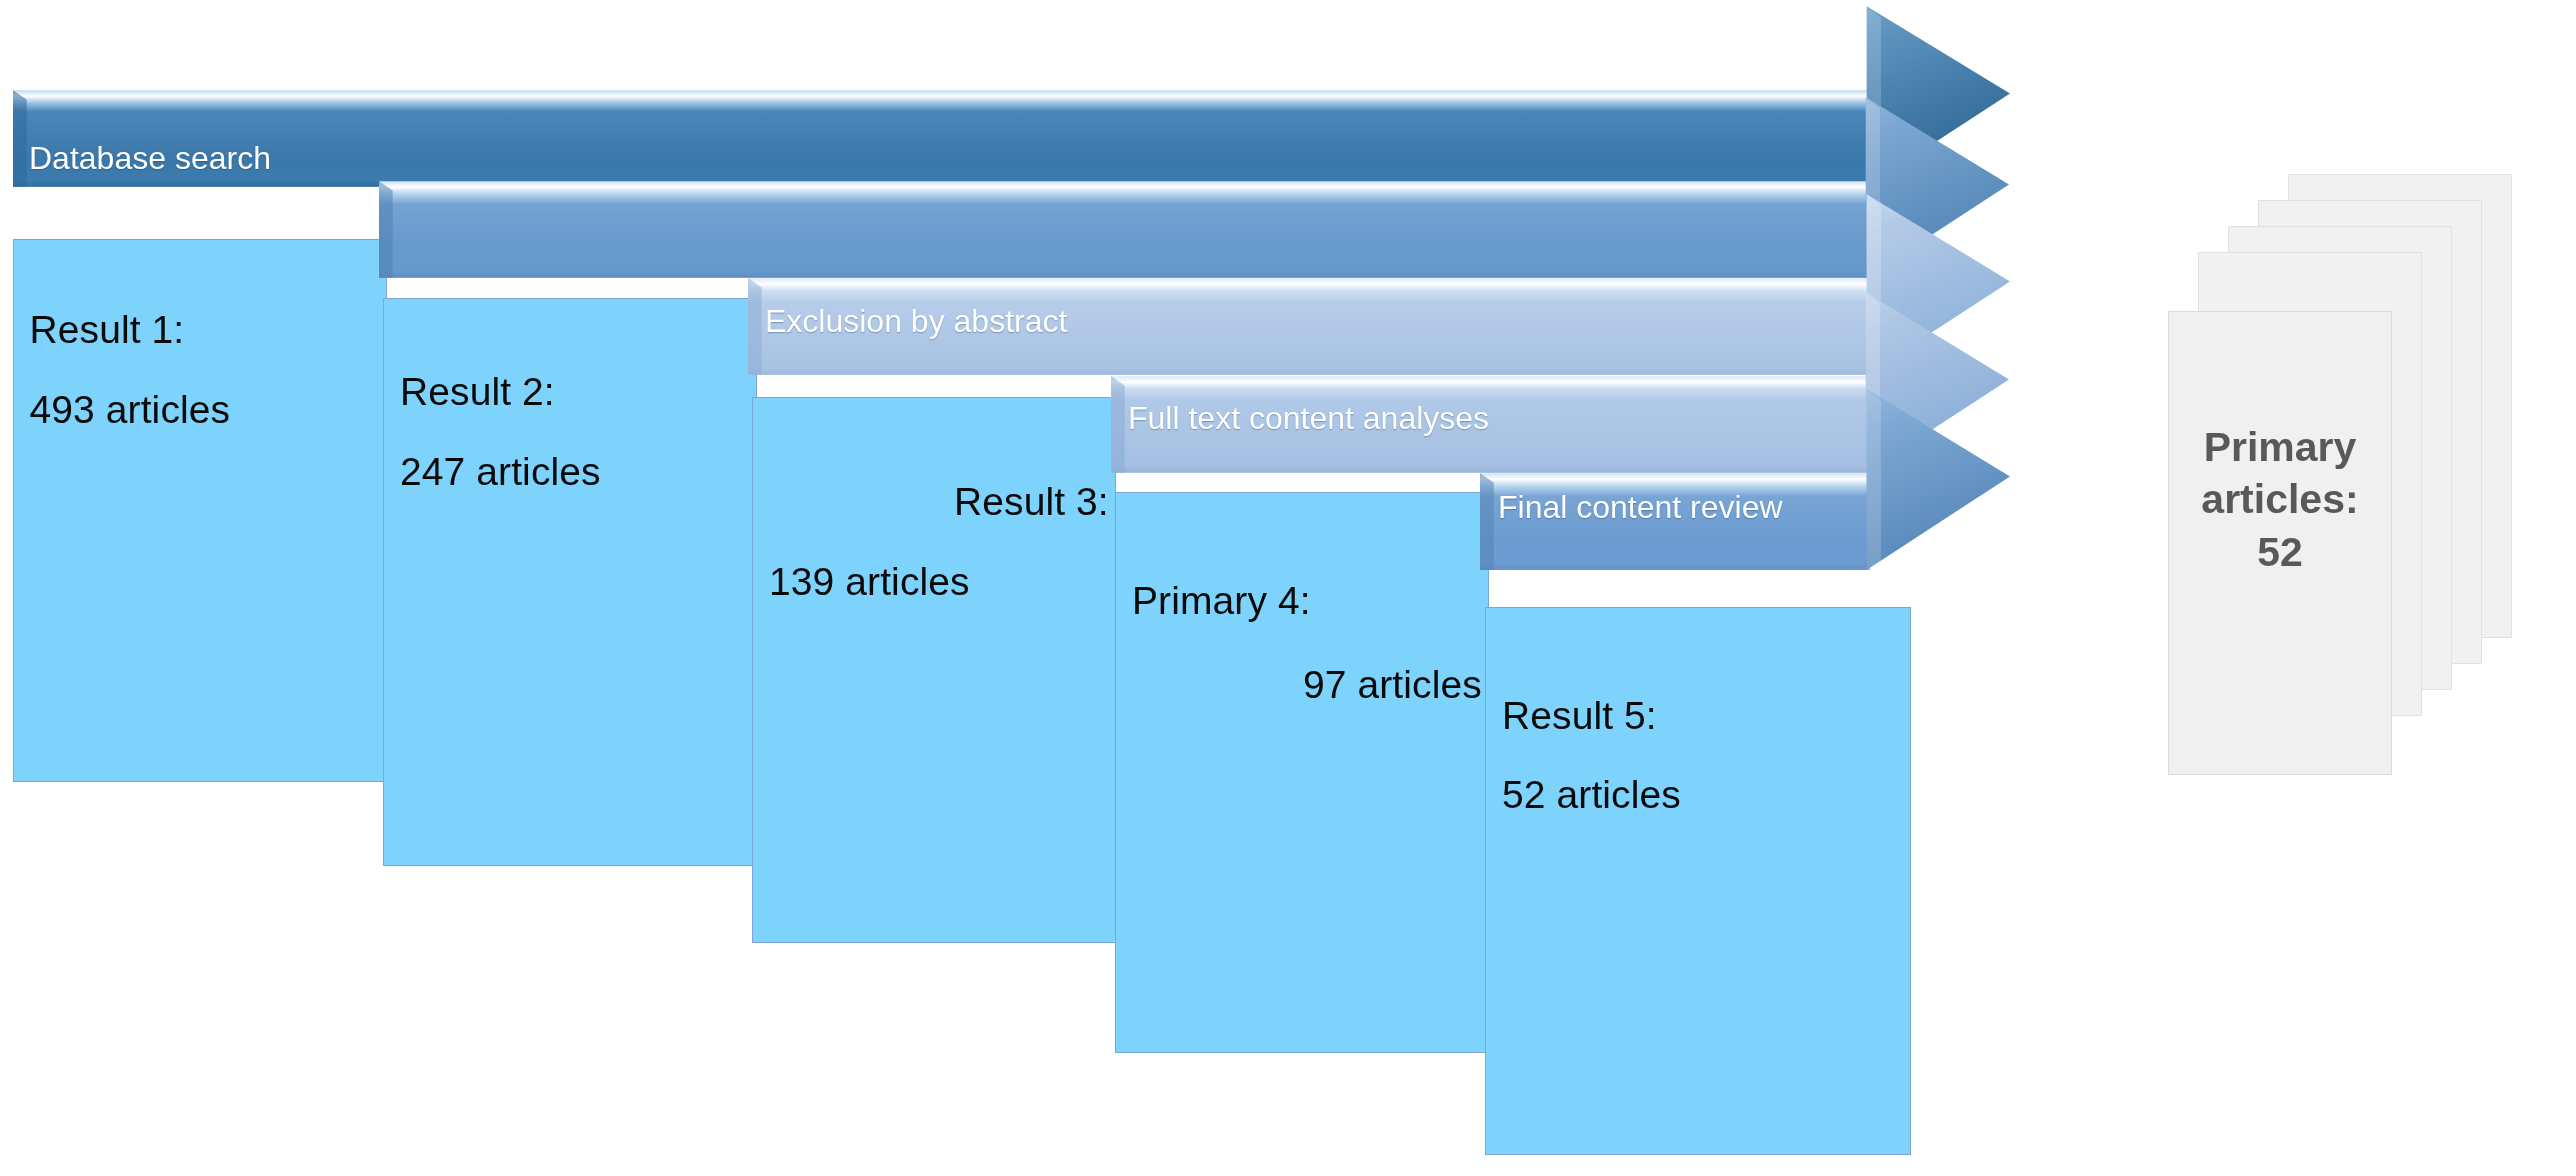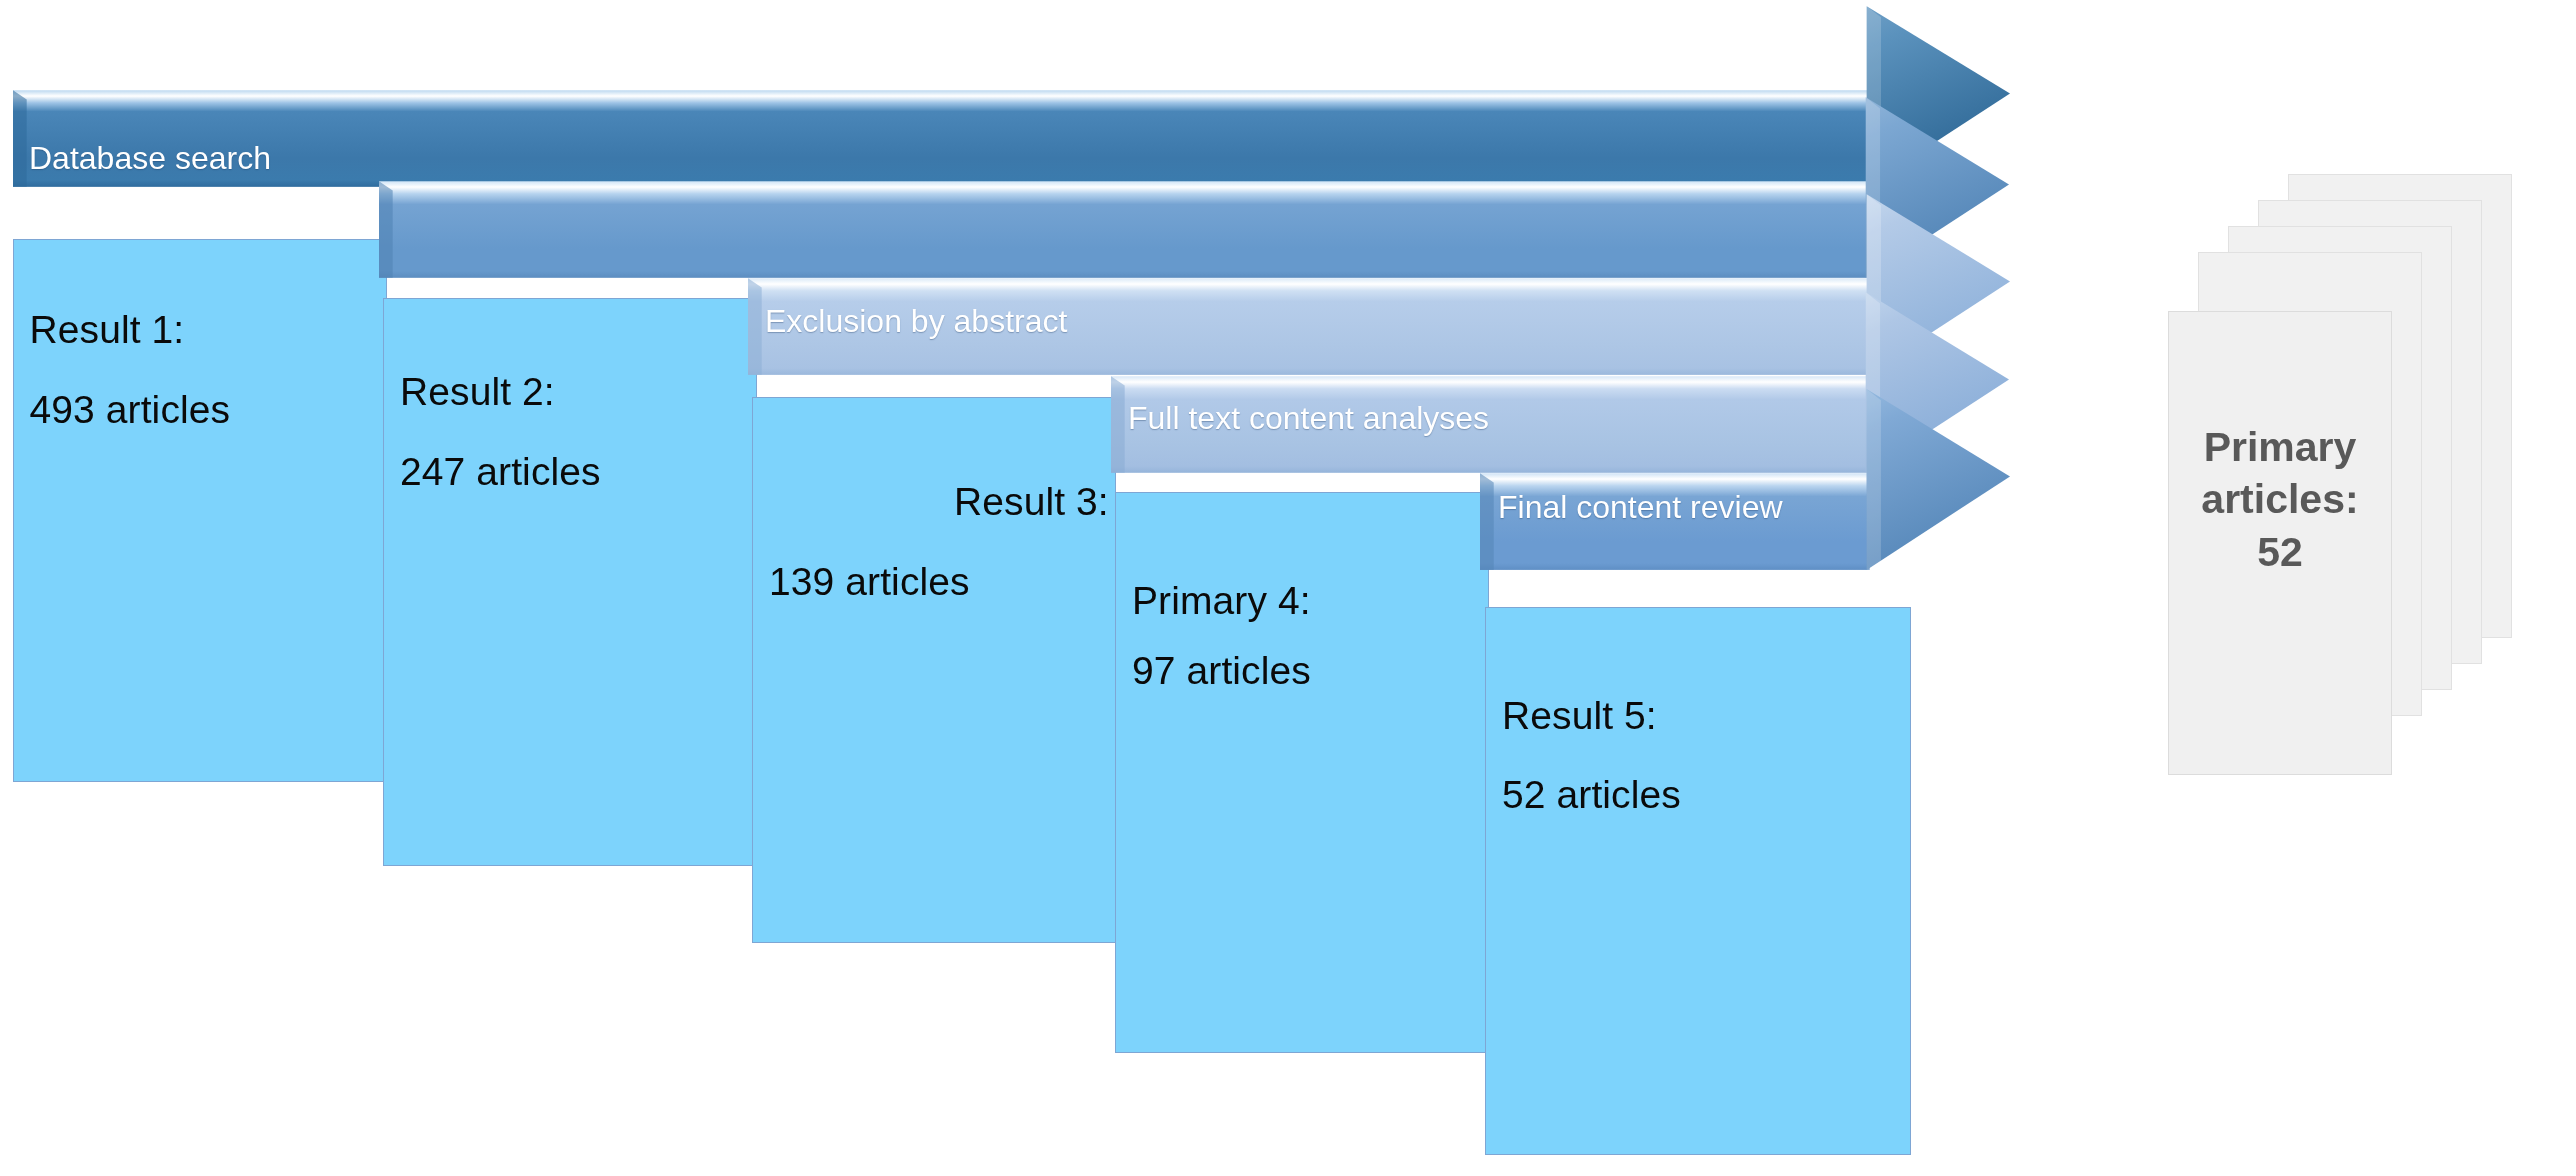--- a/index.html
+++ b/index.html
@@ -100,21 +100,21 @@
     <div class="rb-text" style="top:145px;">247 articles</div>
   </div>
 
   <div class="result-box" style="left:752px; top:397px; width:364px; height:546px;">
     <div class="rb-text" style="top:76px;text-align:right;">Result 3:</div>
     <div class="rb-text" style="top:156px;">139 articles</div>
   </div>
 
   <div class="result-box" style="left:1115px; top:492px; width:374px; height:561px;">
     <div class="rb-text" style="top:80px;">Primary 4:</div>
-    <div class="rb-text" style="top:150px;">97 articles</div>
+    <div class="rb-text" style="top:164px;text-align:right;">97 articles</div>
   </div>
 
   <div class="result-box" style="left:1485px; top:607px; width:426px; height:548px;">
     <div class="rb-text" style="top:80px;">Result 5:</div>
     <div class="rb-text" style="top:159px;">52 articles</div>
   </div>
 
   <div class="arrow" style="left:12.5px; top:6.2px; width:1997px; height:181px;">
     <svg width="1997" height="181" viewBox="0 0 3205 290">
       <defs>

